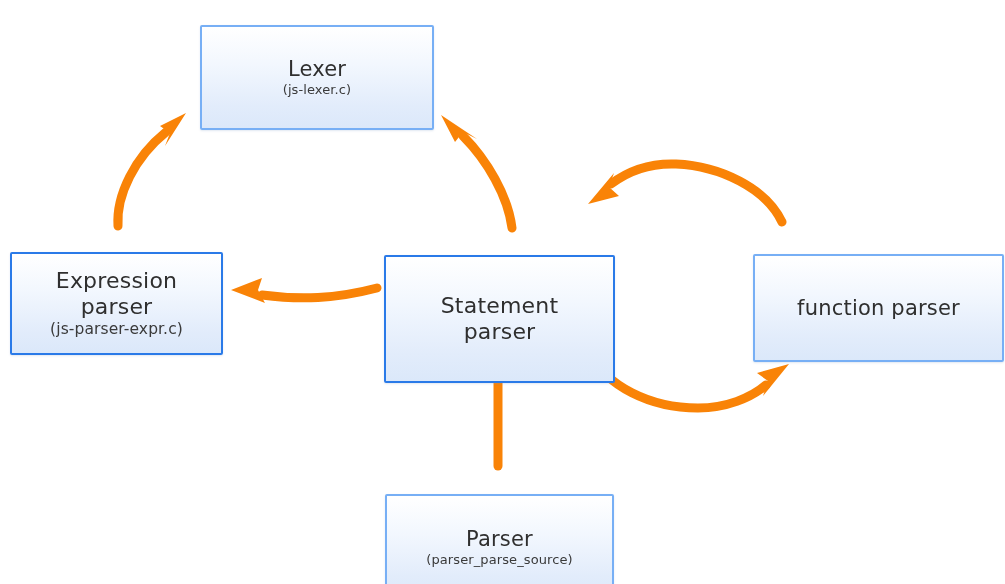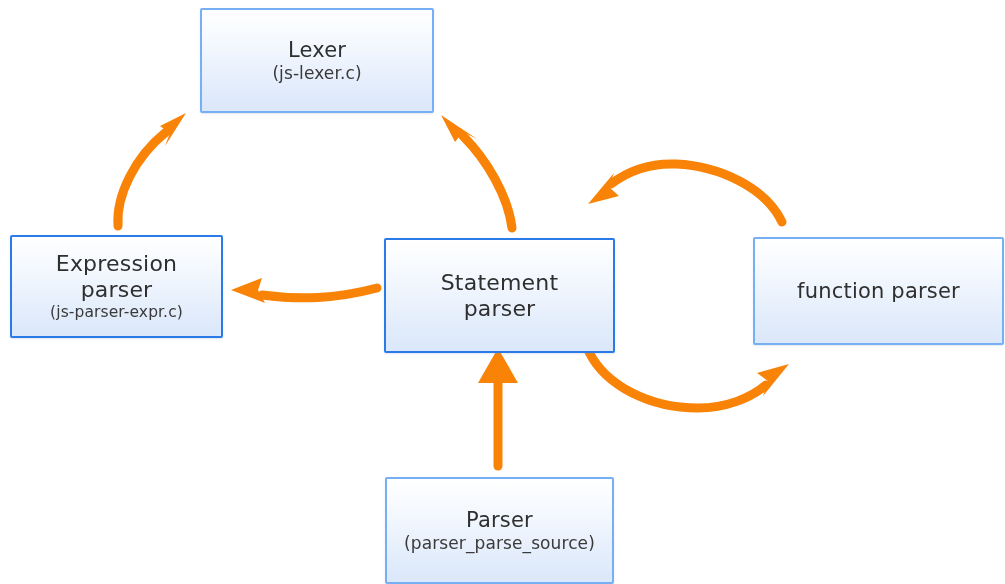--- a/index.html
+++ b/index.html
@@ -21,40 +21,41 @@
     border-radius: 2px;
     background: linear-gradient(to bottom, #ffffff 0%, #f2f7fe 38%, #e2ecfb 78%, #dbe8fa 100%);
     display: flex;
     flex-direction: column;
     align-items: center;
     justify-content: center;
     text-align: center;
     line-height: 1.18;
     color: #2b2b2b;
     box-shadow: 0 1px 2px rgba(120,150,190,0.22);
+    margin-top: 17px;
   }
   .node.border-light { border: 2px solid #77aff5; }
   .node.border-strong { border: 2px solid #2a7ae8; }
 
   .node .title {
     font-size: 21px;
     letter-spacing: 0.2px;
     color: #2f2f2f;
   }
   .node .sub {
-    font-size: 17px;
+    font-size: 13px;
     color: #3a3a3a;
     letter-spacing: 0.1px;
   }
   .node.small .title { font-size: 22px; }
   .node.small .sub { font-size: 15.5px; }
 
   #node-lexer      { left: 200px; top: 8px;   width: 234px; height: 105px; }
   #node-expression { left: 10px;  top: 235px; width: 213px; height: 103px; }
-  #node-statement  { left: 384px; top: 238px; width: 231px; height: 115px; }
+  #node-statement  { left: 384px; top: 238px; width: 231px; height: 128px; }
   #node-function   { left: 753px; top: 237px; width: 251px; height: 108px; }
   #node-parser     { left: 385px; top: 477px; width: 229px; height: 107px; }
 
   #edges {
     position: absolute;
     left: 0; top: 0;
     width: 1005px;
     height: 584px;
     pointer-events: none;
   }

